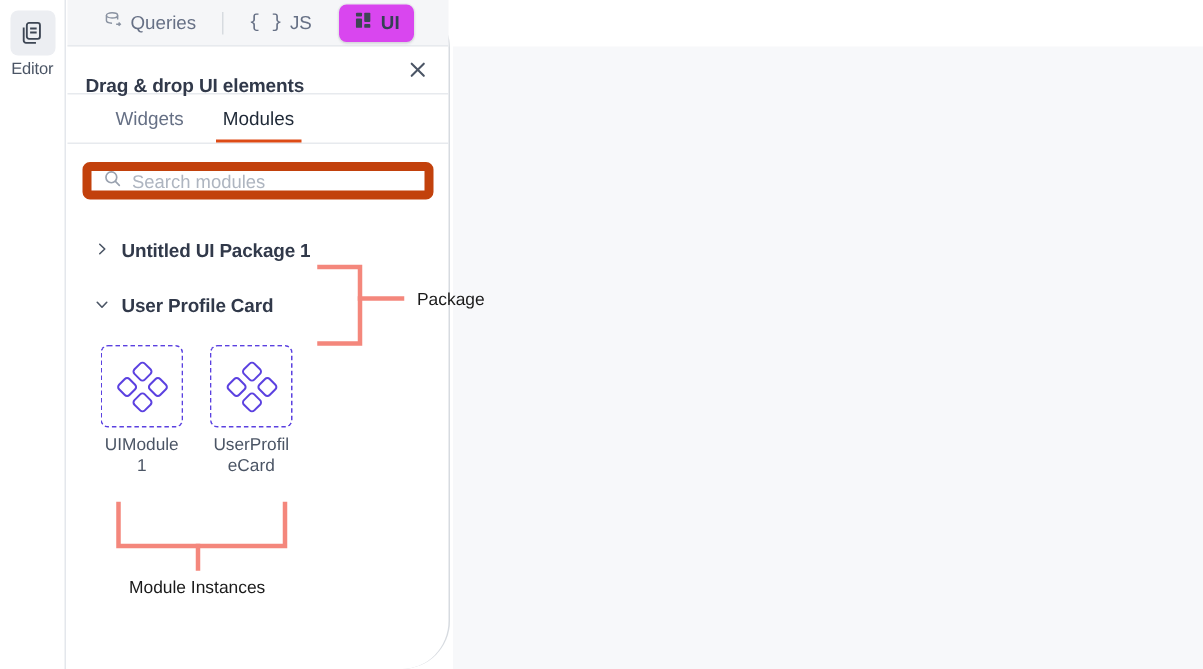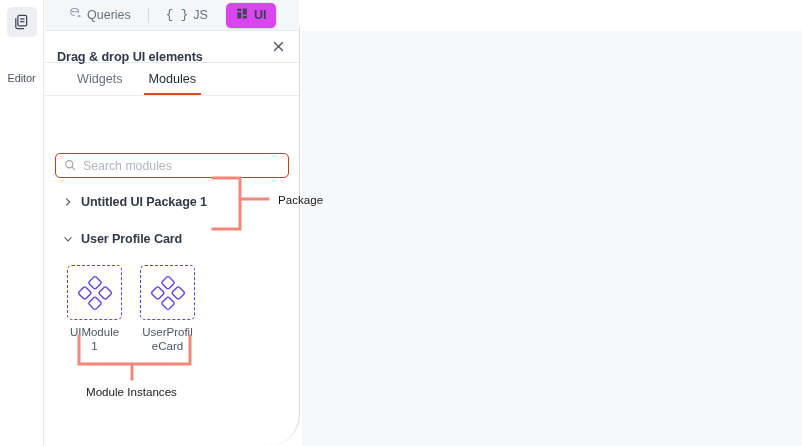--- a/index.html
+++ b/index.html
@@ -21,21 +21,20 @@
     width: 44px; height: 446px;
     background: #ffffff;
     border-right: 1px solid #e4e7ec;
     display: flex; flex-direction: column; align-items: center;
     padding-top: 7px;
   }
   .rail-item {
     display: flex; flex-direction: column; align-items: center;
     width: 40px;
     cursor: pointer;
-    gap: 32px;
   }
   .rail-icon-box {
     width: 30px; height: 30px;
     background: #eceef2;
     border-radius: 5px;
     display: flex; align-items: center; justify-content: center;
   }
   .rail-label {
     margin-top: 3px;
     font-size: 11px;
@@ -123,39 +122,38 @@
     position: absolute; left: 8px; right: 8px; bottom: 0;
     height: 2.5px; background: #dd4b16;
   }
 
   
   .panel-body { padding: 12px 10px 0 10px; }
 
   .search-wrap {
     position: relative;
     height: 25px;
-    border: 1px solid #c2410c;
+    border: 6px solid #c2410c;
     border-radius: 5px;
     display: flex; align-items: center;
     padding: 0 8px;
     gap: 7px;
-    margin-top: 45px;
   }
   .search-input {
     border: none; outline: none;
     font-family: "Liberation Sans", sans-serif;
     font-size: 12.3px;
     color: #344054;
     width: 100%;
     background: transparent;
   }
   .search-input::placeholder { color: #aeb5c0; }
 
   
-  .tree { margin-top: 11px; }
+  .tree { margin-top: 21px; }
   .tree-row {
     display: flex; align-items: center;
     gap: 8px;
     height: 26px;
     padding-left: 8px;
     cursor: pointer;
   }
   .tree-row + .tree-row { margin-top: 11px; }
   .tree-label {
     font-size: 12.6px; font-weight: bold; color: #31394a;

